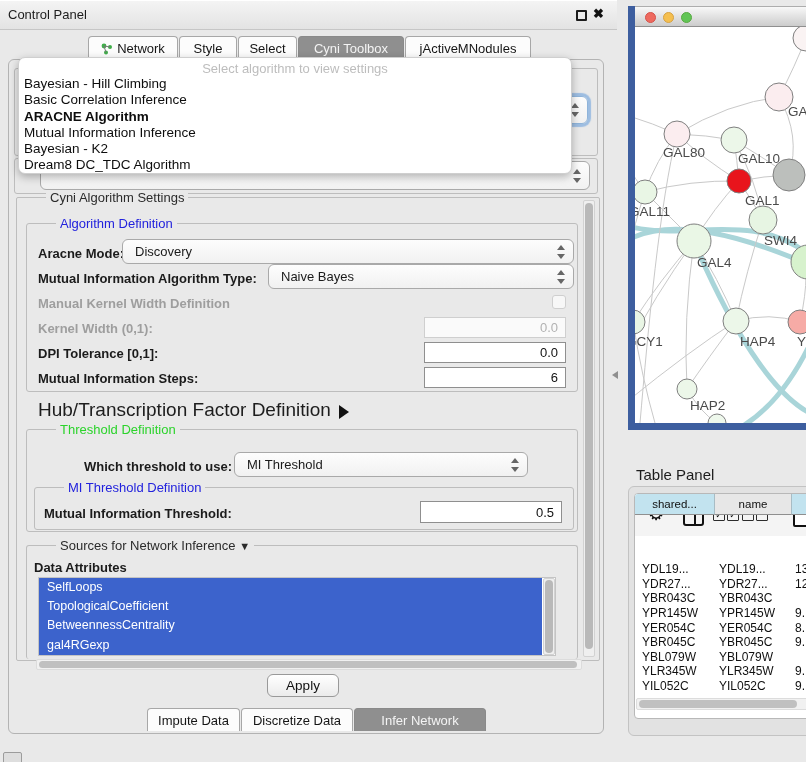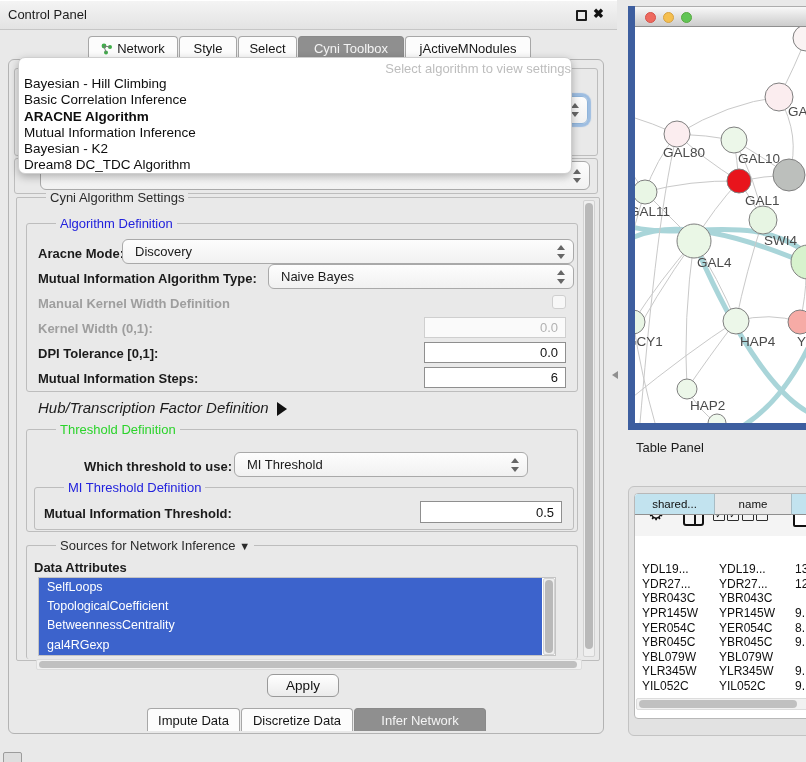--- a/index.html
+++ b/index.html
@@ -26,21 +26,21 @@
   .spin{position:absolute;right:8px;top:50%;width:9px;height:14px;transform:translateY(-7px);}
   .spin::before{content:"";position:absolute;left:1px;top:0;border-left:4px solid transparent;
     border-right:4px solid transparent;border-bottom:5px solid #666;}
   .spin::after{content:"";position:absolute;left:1px;bottom:0;border-left:4px solid transparent;
     border-right:4px solid transparent;border-top:5px solid #666;}
   .focus-ring{box-shadow:0 0 1px 3px rgba(106,160,220,.6);border-color:#8fb4da;}
   .combo.disabled .val{color:#a8a8a8;}
   
   .popup{left:18px;top:57px;width:554px;height:117px;background:#fff;border:1px solid #cfcfcf;
          border-radius:7px;box-shadow:0 3px 8px rgba(0,0,0,.28);z-index:30;padding-top:3px;}
-  .popup-hint{text-align:right;color:#bdbdbd;font-size:13px;height:15px;}
+  .popup-hint{text-align:center;color:#bdbdbd;font-size:13px;height:15px;}
   .popup-item{font-size:13.5px;color:#0d0d0d;line-height:16.3px;padding-left:5px;white-space:nowrap;}
   .popup-item.bold{font-weight:bold;}
   
   .gtitle{position:absolute;top:-8px;left:8px;background:#e9e9e9;padding:0 4px;font-size:13px;color:#2b2b2b;white-space:nowrap;margin-left:21px;}
   .gtitle.blue{color:#2222dd;}
   .gtitle.green{color:#2bd32b;}
   .lbl{font-size:13px;font-weight:bold;color:#1b1b1b;white-space:nowrap;}
   .lbl.dis{color:#9e9e9e;}
   .field{border:1px solid #8f8f8f;background:#fff;font-size:13px;color:#111;text-align:right;
          padding:0 7px 0 2px;font-family:"Liberation Sans",sans-serif;outline:none;}
@@ -59,21 +59,21 @@
                border-bottom:7px solid transparent;border-left:10px solid #111;vertical-align:-3px;margin-left:8px;}
   .tri-down{font-size:11px;}
   
   .net-win{left:628px;top:6px;width:178px;height:424px;border-left:7px solid #3d5e9f;
            border-bottom:7px solid #3d5e9f;background:#fff;}
   .net-titlebar{left:0;top:0;right:0;height:21px;background:linear-gradient(#f8f8f8,#cccccc);
                 border-top:1px solid #adadad;border-bottom:1px solid #8f8f8f;}
   .light{width:11px;height:11px;border-radius:50%;top:5px;}
   .net-canvas{left:0;top:21px;right:0;bottom:0;overflow:hidden;}
   
-  .tp-title{left:636px;top:440px;font-size:13px;color:#1c1c1c;}
+  .tp-title{left:636px;top:466px;font-size:15px;color:#1c1c1c;}
   .tp-outer{left:628px;top:486px;width:184px;height:250px;border:1px solid #c3c3c3;border-radius:6px;background:#e2e2e2;}
   .tp-inner{left:634px;top:493px;width:178px;height:226px;border:1px solid #b8b8b8;border-radius:4px;background:#fff;overflow:hidden;}
   .tp-toolbar{left:0;top:0;right:0;height:42px;background:#f4f4f4;}
   .tool-ic{position:absolute;color:#111;}
   .colsplit{width:17px;height:17px;border:2px solid #111;border-radius:3px;}
   .colsplit::after{content:"";position:absolute;left:50%;top:0;bottom:0;width:2px;background:#111;}
   .cb{position:absolute;width:10px;height:10px;border:1.5px solid #2b2b2b;border-radius:1px;
       font-size:9px;line-height:10px;text-align:center;color:#111;}
   .pagedoc{width:18px;height:21px;border:2px solid #111;border-radius:2px;background:#fff;}
   .th{position:absolute;top:0;height:21px;font-size:11.5px;color:#101010;text-align:center;
@@ -156,21 +156,21 @@
 </div>
 <div class="abs lbl dis" style="left:38px;top:296px;">Manual Kernel Width Definition</div>
 <div class="abs checkbox" style="left:552px;top:295px;"></div>
 <div class="abs lbl dis" style="left:38px;top:321px;">Kernel Width (0,1):</div>
 <input class="abs field dis" style="left: 424px; top: 317px; width: 142px; height: 21px;" readonly="" value="0.0">
 <div class="abs lbl" style="left:38px;top:346px;">DPI Tolerance [0,1]:</div>
 <input class="abs field" style="left: 424px; top: 342px; width: 142px; height: 21px;" value="0.0">
 <div class="abs lbl" style="left:38px;top:371px;">Mutual Information Steps:</div>
 <input class="abs field" style="left: 424px; top: 367px; width: 142px; height: 21px;" value="6">
 
-<div class="abs" style="left:38px;top:399px;font-size:15px;color:#1d1d1d;font-style:italic;">
+<div class="abs" style="left:38px;top:399px;font-size:19px;color:#1d1d1d;">
   <span>Hub/Transcription Factor Definition</span><span class="arrow-right"></span>
 </div>
 
 <div class="abs groupbox" style="left:26px;top:429px;width:552px;height:103px;">
   <span class="gtitle green">Threshold Definition</span>
 </div>
 <div class="abs lbl" style="left:84px;top:459px;">Which threshold to use:</div>
 <div class="abs combo" style="left:234px;top:452px;width:294px;height:25px;">
   <span class="val">MI Threshold</span>
   <span class="spin"></span>

